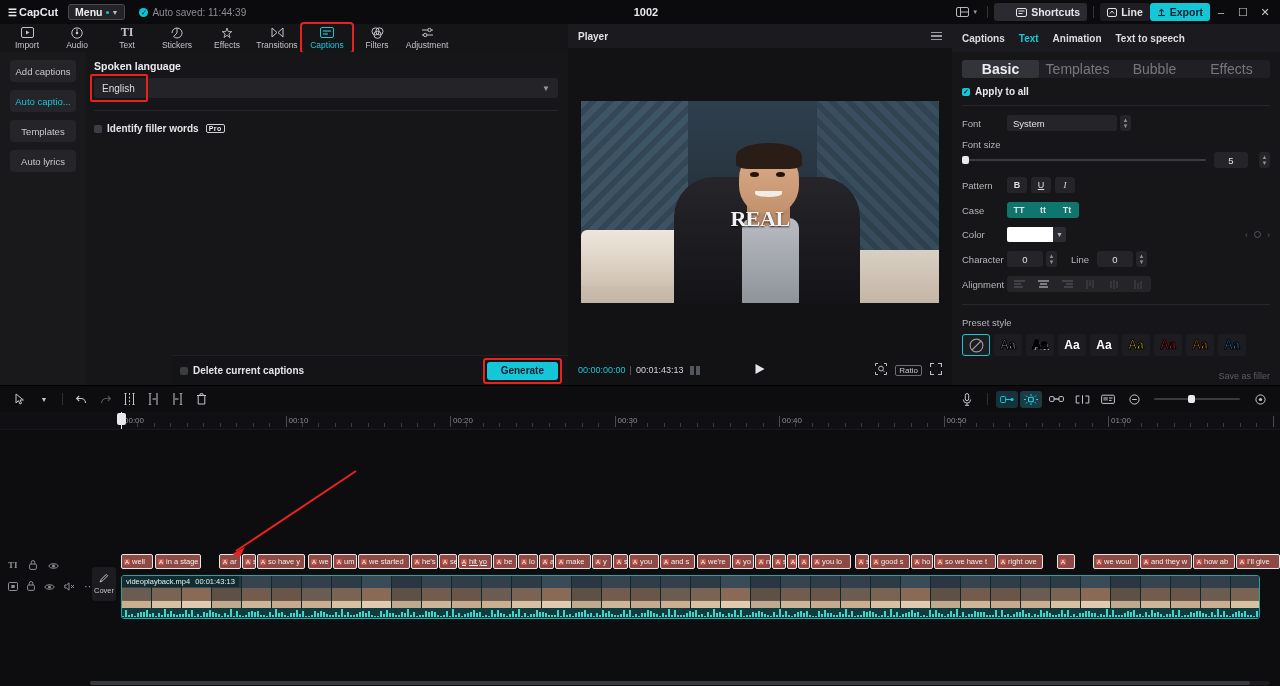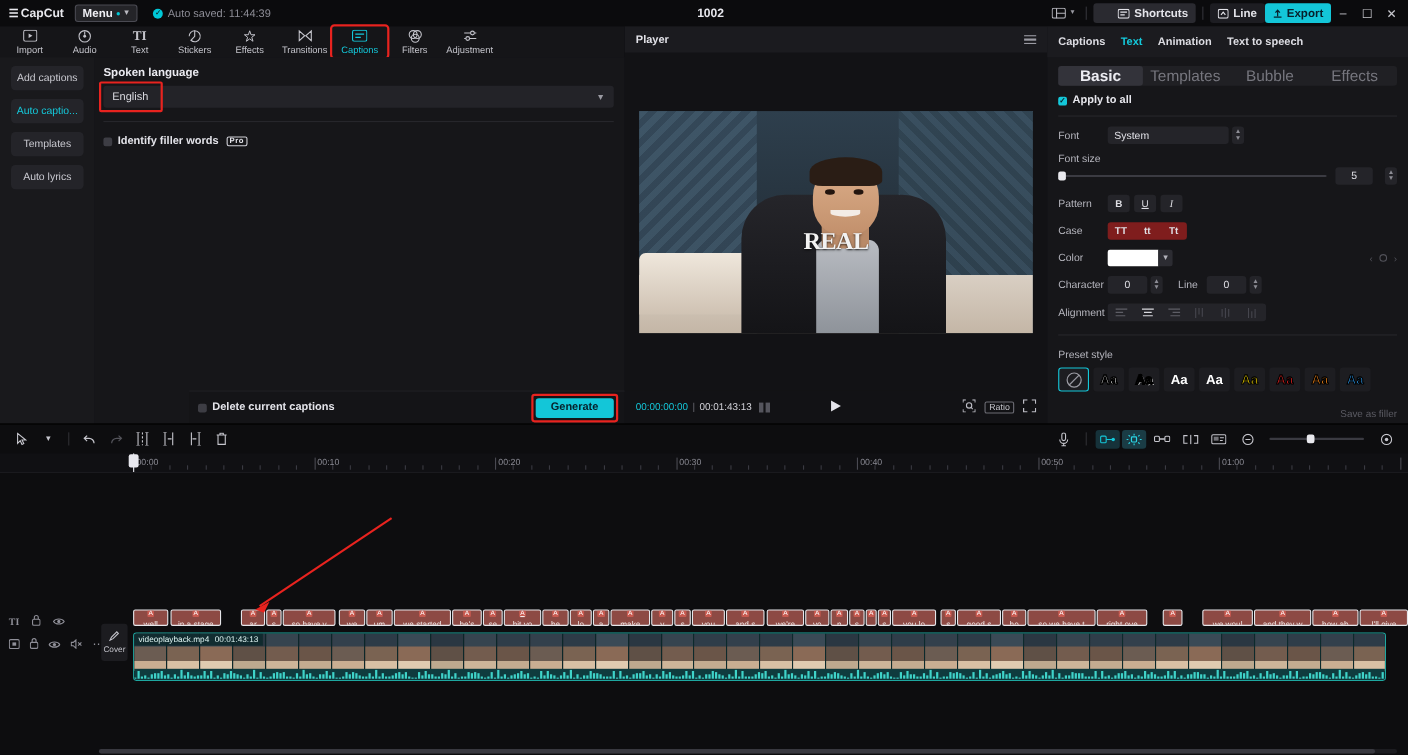--- a/index.html
+++ b/index.html
@@ -186,21 +186,21 @@
   .stepper { width: 11px; height: 16px; background: #242429; border-radius: 3px; margin-left: 3px;
     display: flex; flex-direction: column; align-items: center; justify-content: center; color: #8d8d95; font-size: 6px; line-height: 6px; }
   .slider-row { margin: 2px 10px 0; display: flex; align-items: center; gap: 8px; }
   .track { position: relative; flex: 1; height: 2px; background: #3b3b42; border-radius: 2px; }
   .knob { position: absolute; left: 0; top: -3px; width: 7px; height: 8px; background: #e9e9ee; border-radius: 2px; }
   .sizebox { width: 34px; height: 16px; background: #242429; border-radius: 3px; font-size: 9.5px; color: #e2e2e8;
     display: flex; align-items: center; justify-content: center; }
   .bgroup { display: flex; gap: 4px; }
   .bbtn { width: 20px; height: 16px; background: #242429; border-radius: 3px; display: flex; align-items: center; justify-content: center;
     font-size: 9px; color: #dfdfe5; }
-  .casegroup { background: #7f1d1d; border-radius: 3px; display: flex; align-items: center; height: 16px; }
+  .casegroup { background: #0f766e; border-radius: 3px; display: flex; align-items: center; height: 16px; }
   .casegroup > span { width: 24px; text-align: center; font-size: 9px; font-weight: bold; color: #dfdfe5; }
   .swatch-wrap { display: flex; align-items: center; }
   .swatch { width: 46px; height: 15px; background: #ffffff; border-radius: 2px 0 0 2px; }
   .swatch-caret { width: 13px; height: 15px; background: #2c2c32; border-radius: 0 2px 2px 0; display: flex; align-items: center; justify-content: center; font-size: 7px; color: #b3b3bb; }
   .pager { margin-left: auto; display: flex; align-items: center; gap: 6px; color: #52525a; font-size: 9px; }
   .pager .dot { width: 7px; height: 7px; border: 1px solid #52525a; border-radius: 50%; }
   .alignbar { background: #242429; border-radius: 3px; display: flex; align-items: center; height: 16px; }
   .alignbar > span { width: 24px; display: flex; align-items: center; justify-content: center; }
   .preset-title { margin: 12px 0 0 10px; font-size: 9.5px; color: #b5b5bd; }
   .presets { display: flex; gap: 4px; margin: 6px 0 0 10px; }
@@ -232,21 +232,21 @@
   .track-head-cap { position: absolute; left: 8px; top: 126px; display: flex; align-items: center; gap: 11px; color: #8f8f98; }
   .track-head-vid { position: absolute; left: 8px; top: 147px; display: flex; align-items: center; gap: 9px; color: #8f8f98; }
   .cover-btn {
     position: absolute; left: 92px; top: 137px; width: 24px; height: 34px; background: #1c1c20; border-radius: 3px;
     display: flex; flex-direction: column; align-items: center; justify-content: center; gap: 1px; color: #c3c3ca; font-size: 7.5px;
   }
   .cap-track { position: absolute; left: 121px; top: 124px; height: 15px; }
   .cap-clip {
     position: absolute; top: 0; height: 15px; background: #8d4a44; border: 1px solid #e6e6ea; border-radius: 2px;
     display: flex; align-items: center; gap: 2px; padding: 0 2px; overflow: hidden; white-space: nowrap;
-    font-size: 7.5px; color: #f3eceb; flex-direction: column;
+    font-size: 7.5px; color: #f3eceb;
   }
   .cap-ti { font-size: 6px; background: #c85a50; border-radius: 1px; padding: 0 1px; color: #fff; flex: none; }
   .vid-track {
     position: absolute; left: 121px; top: 145px; height: 44px; border-radius: 3px; overflow: hidden;
     border: 1px solid #1ea7a0;
   }
   .vid-label {
     position: absolute; top: 0; left: 0; height: 11px; display: flex; align-items: center; gap: 5px; padding: 0 4px;
     background: rgba(12,40,42,.85); font-size: 7.5px; color: #dff5f3; z-index: 3; white-space: nowrap;
   }

